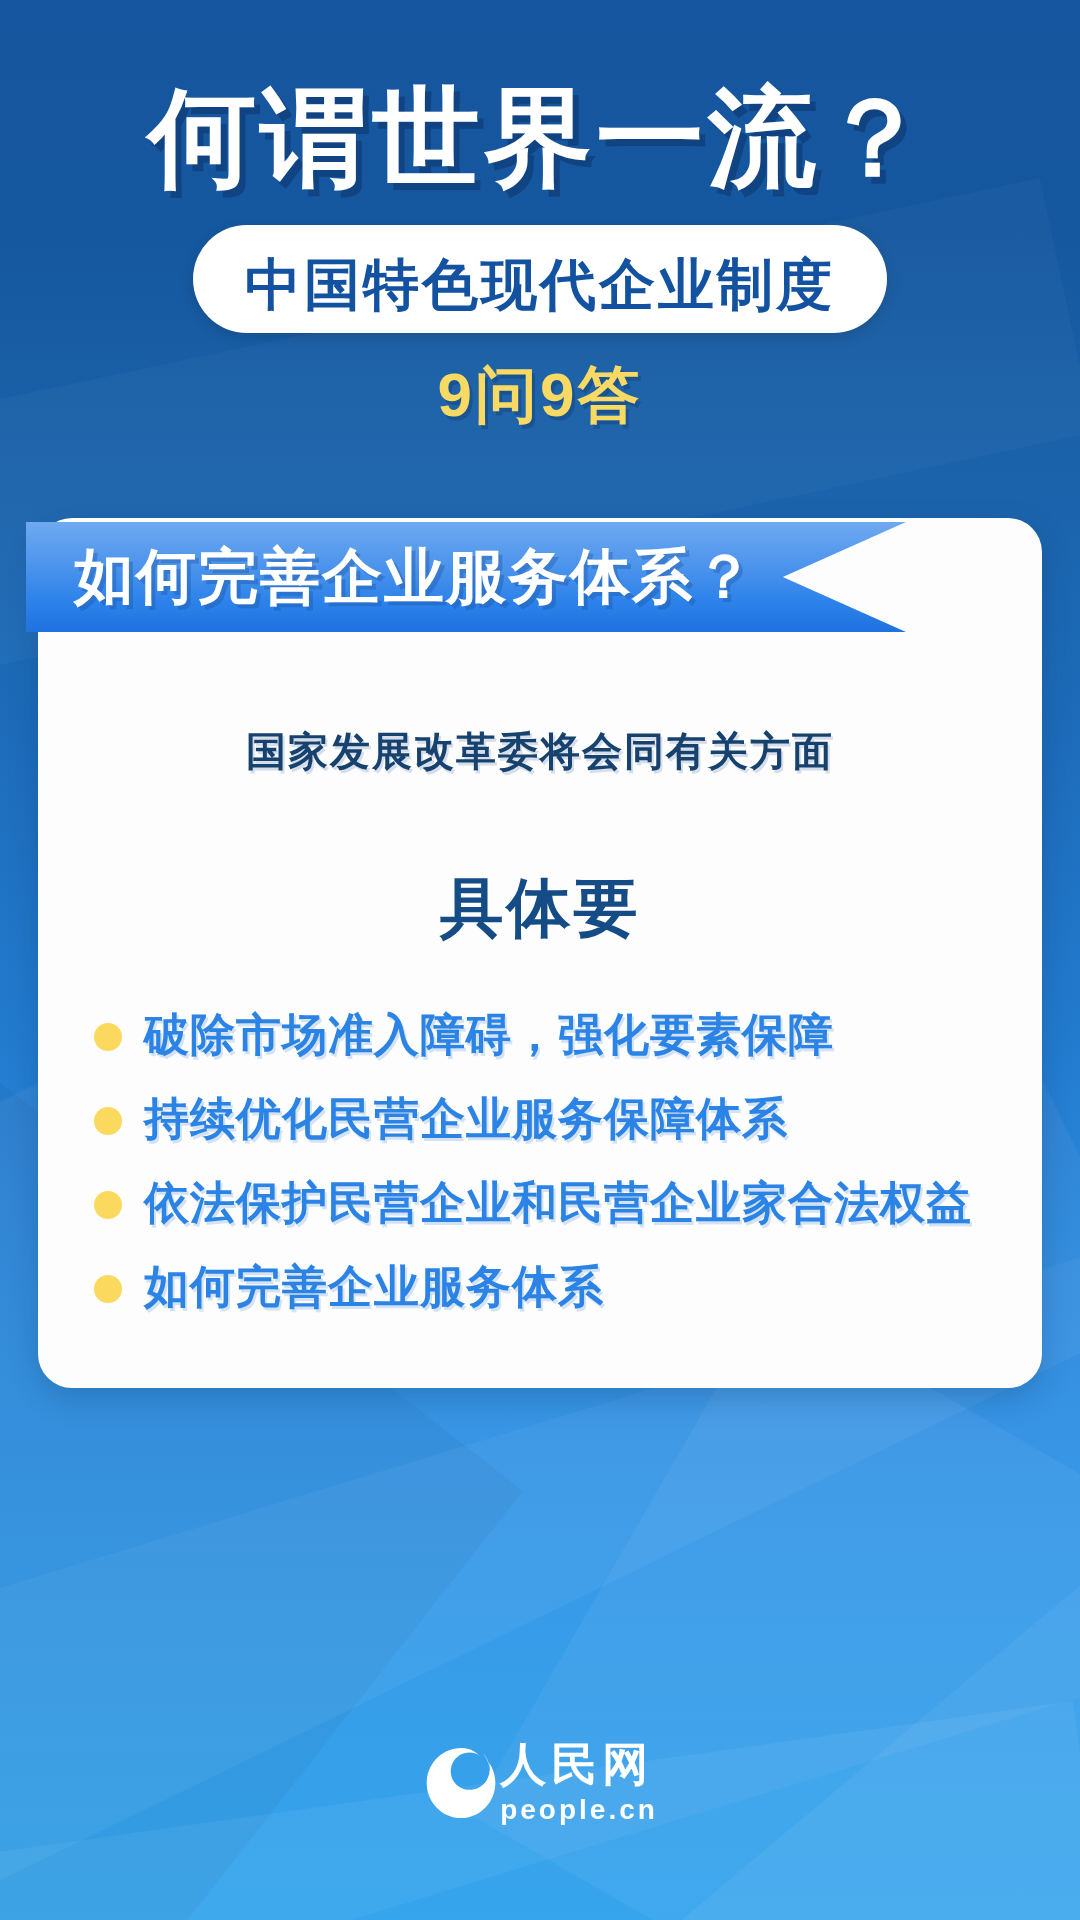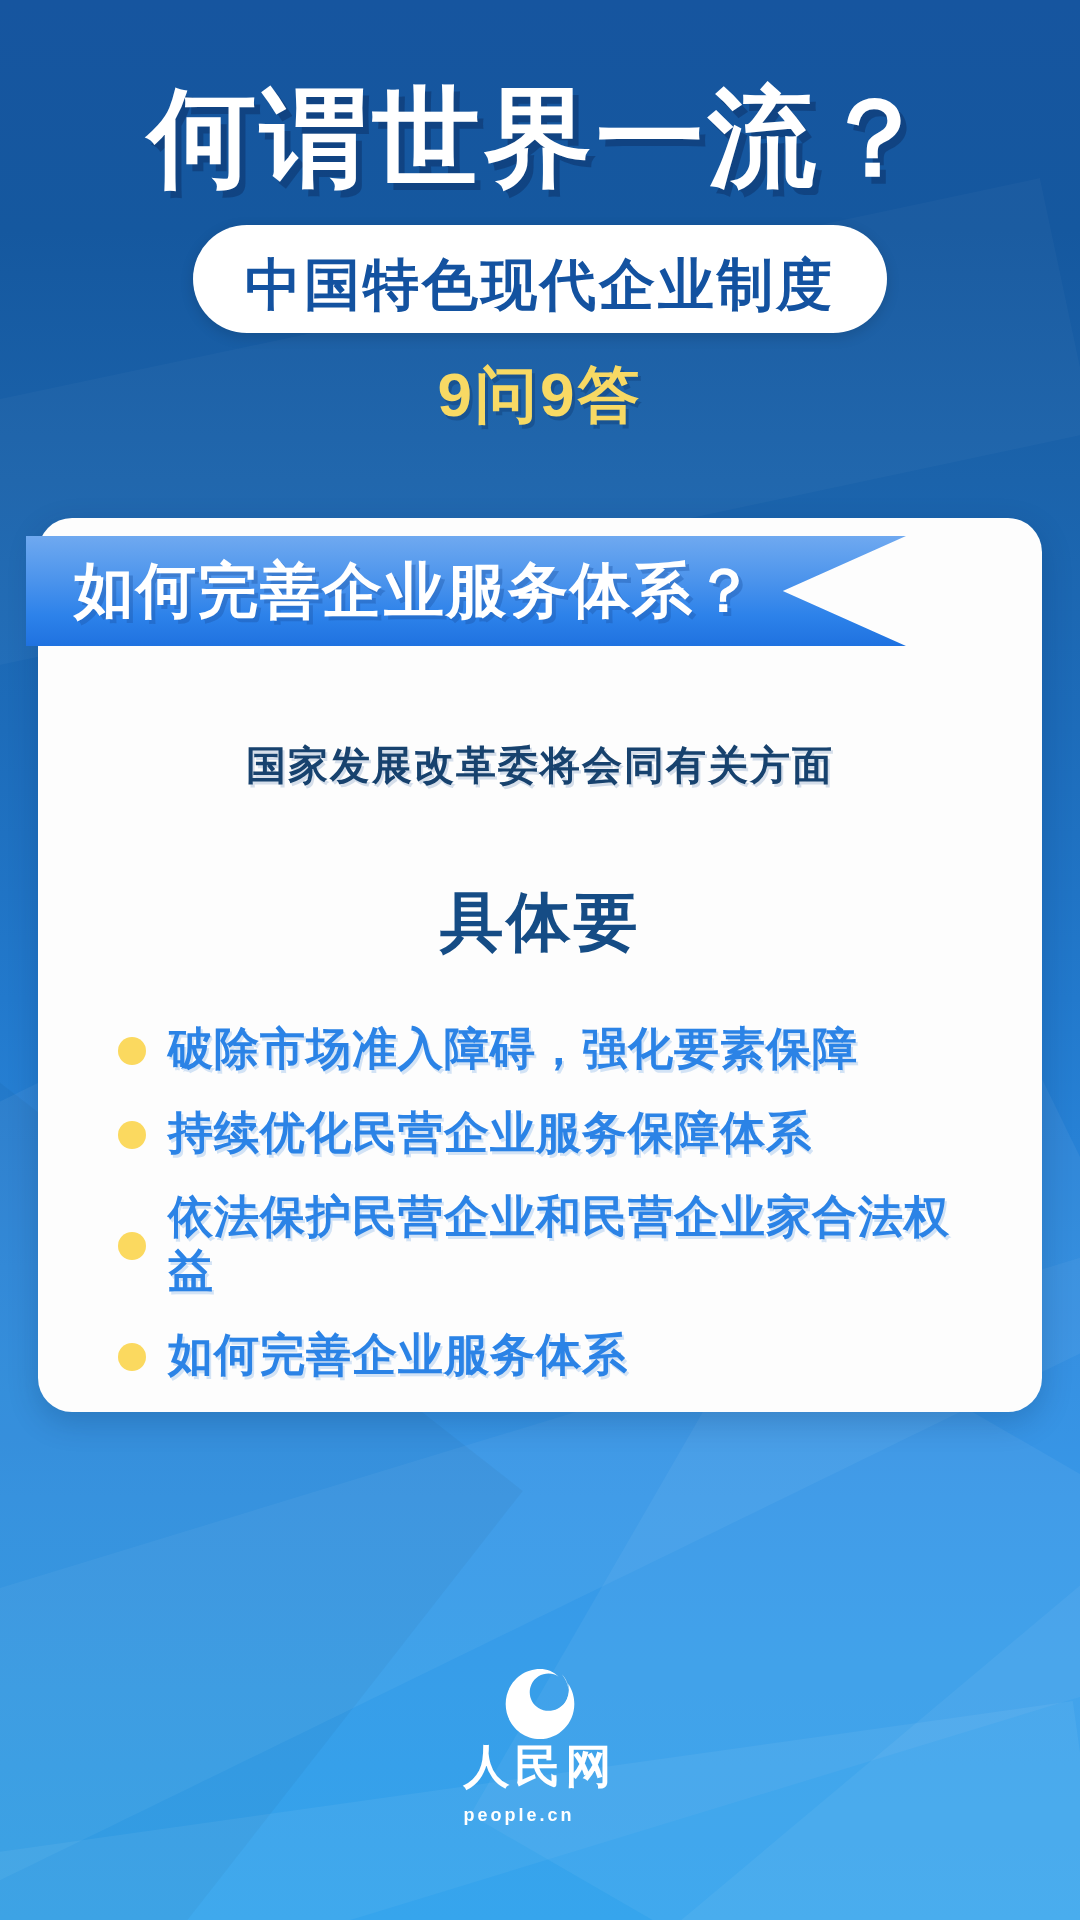--- a/index.html
+++ b/index.html
@@ -82,21 +82,21 @@
     position:absolute;
     left:38px; top:518px;
     width:1004px;
     min-height:870px;
     background:#fdfdfd;
     border-radius:34px;
     z-index:3;
     box-shadow:0 10px 30px rgba(5,40,85,0.22);
   }
 
-  .banner-wrap { position:relative; margin-top:18px; height:142px; }
+  .banner-wrap { position:relative; margin-top:4px; height:142px; }
   .banner {
     position:absolute;
     left:-12px;
     width:880px;
     height:110px;
     background:linear-gradient(180deg,#6fa9f0 0%, #4a93ec 42%, #2d82ea 72%, #1f72e0 100%);
     display:flex; align-items:center;
     padding-left:48px;
     clip-path:polygon(0 0, 100% 0, 100% 0, 86% 50%, 100% 100%, 100% 100%, 0 100%);
     box-shadow:0 4px 10px rgba(10,60,130,0.25);
@@ -121,21 +121,21 @@
   }
 
   .sub-head {
     margin-top:88px;
     text-align:center;
     font-size:64px; font-weight:bold; color:#154madd;
     color:#154c85;
     letter-spacing:3px;
   }
 
-  .bullets { margin-top:56px; padding:0 52px 0 56px;margin-left:24px; }
+  .bullets { margin-top:56px; padding:0 52px 0 56px; }
   .bullet-row {
     display:flex; align-items:center;
     margin-bottom:30px;
   }
   .dot {
     flex:0 0 auto;
     width:28px; height:28px;
     border-radius:50%;
     background:#fbd95f;
     margin-right:22px;
@@ -146,31 +146,30 @@
     letter-spacing:1px; line-height:1.2;
     text-shadow:2px 3px 0 rgba(160,195,235,0.45);
   }
 
   
   .footer {
     position:absolute;
     left:0; right:0; bottom:96px;
     z-index:4;
     display:flex; align-items:center; justify-content:center;
-    flex-direction:column;
   }
   .logo-mark { width:78px; height:78px; }
   .logo-text { display:flex; flex-direction:column; align-items:flex-start; }
   .logo-cn {
     font-size:46px; font-weight:bold; color:#ffffff;
     letter-spacing:5px; line-height:1;
   }
   .logo-en {
-    font-size:18px; font-weight:bold; color:#ffffff;
-    letter-spacing:3px; line-height:1; margin-top:17px;
+    font-size:28px; font-weight:bold; color:#ffffff;
+    letter-spacing:3px; line-height:1; margin-top:9px;
   }
 </style>
 </head>
 <body>
 
 <div class="bg-layer">
   <div class="streak s7"></div>
   <div class="streak s4"></div>
   <div class="streak s1"></div>
   <div class="streak s2"></div>

